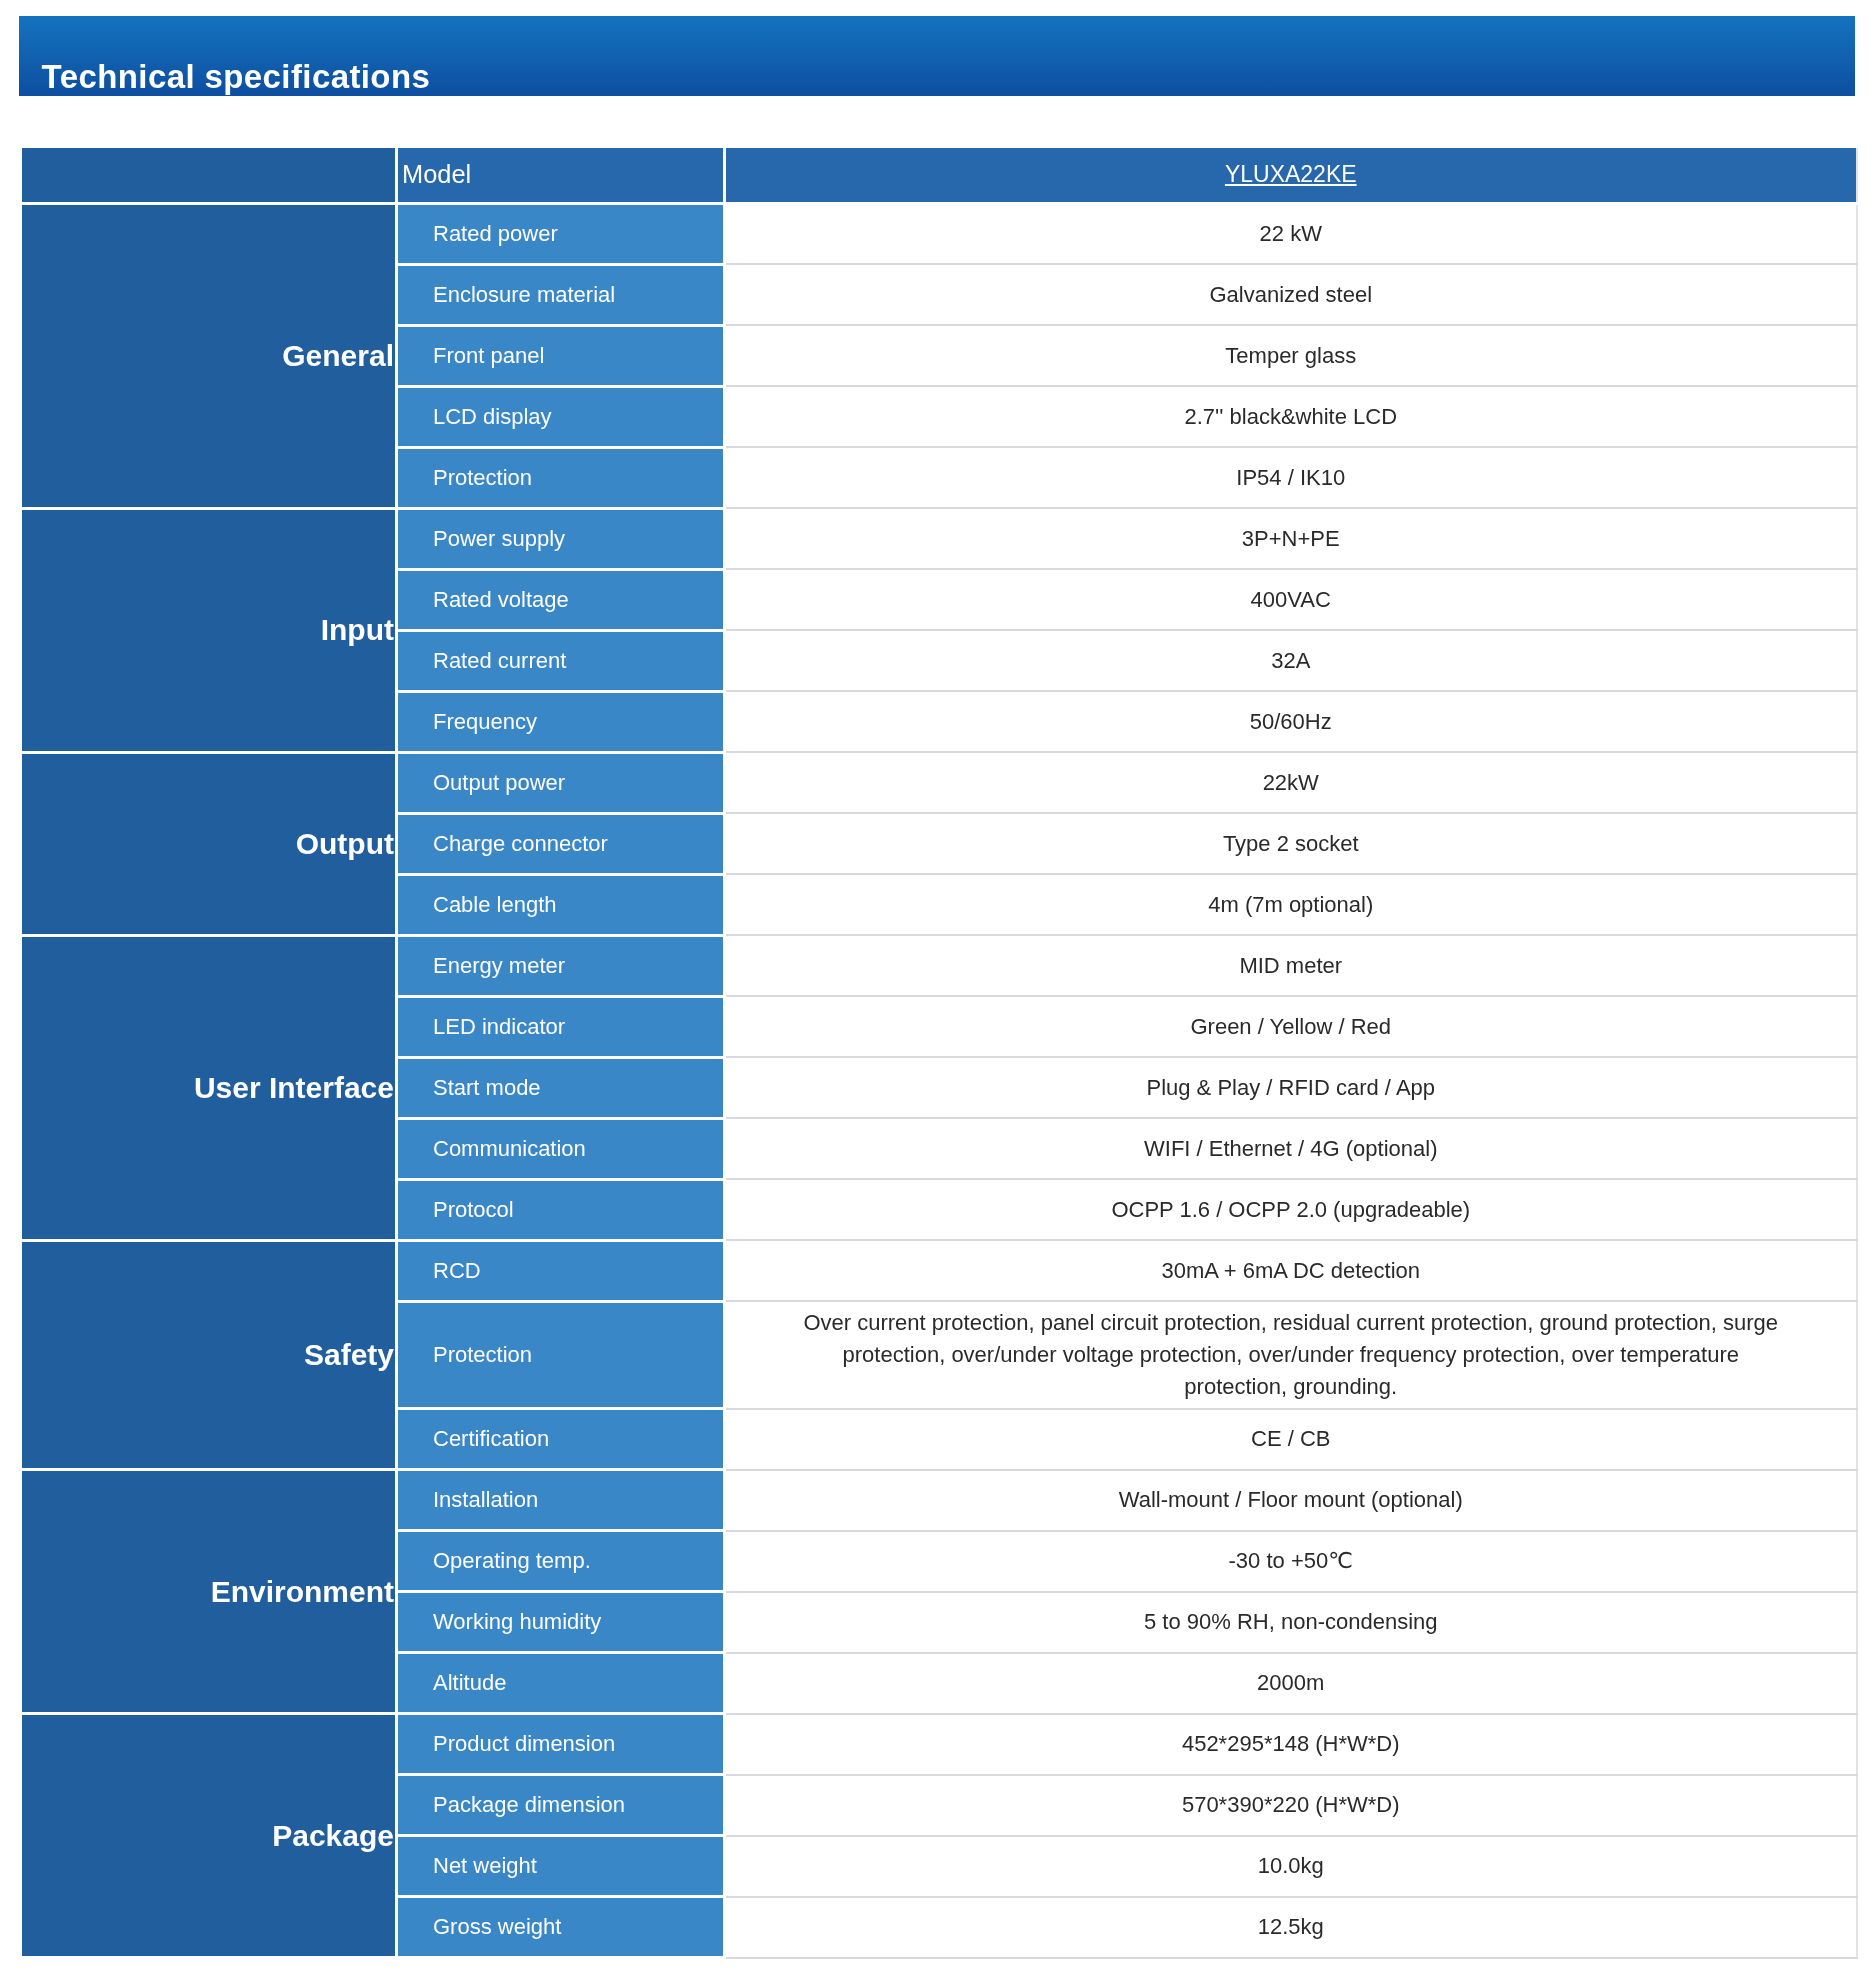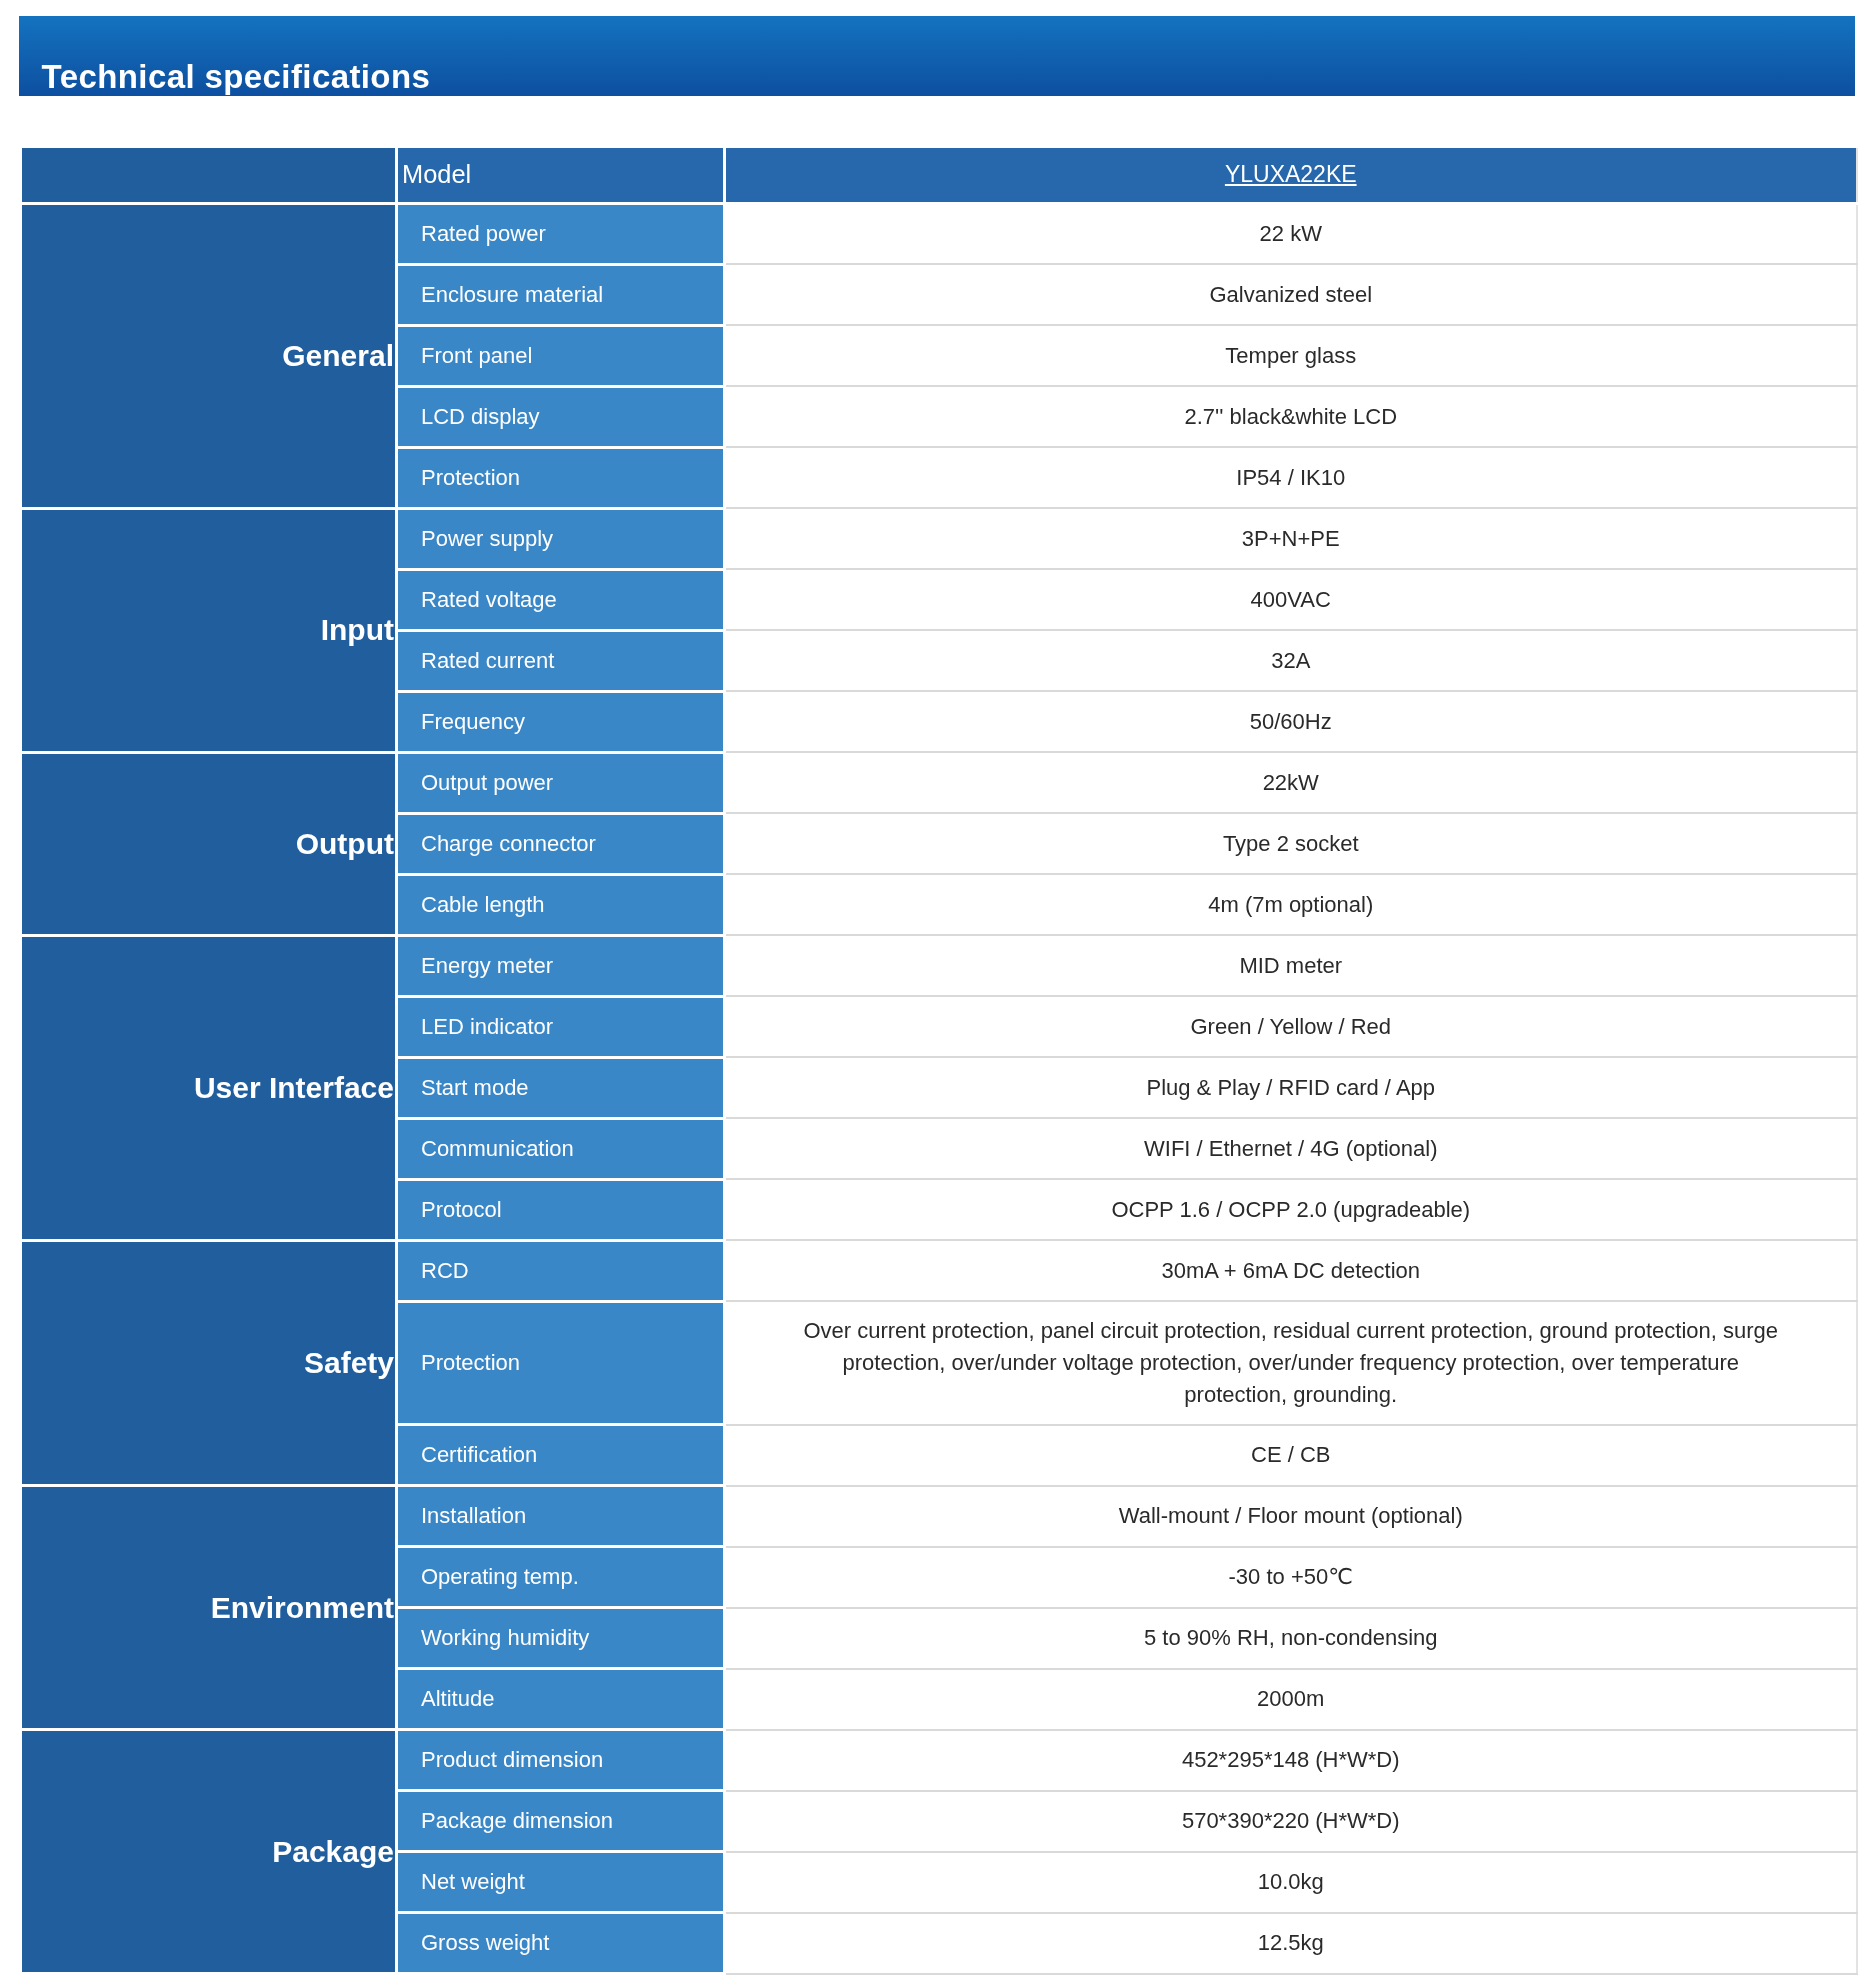--- a/index.html
+++ b/index.html
@@ -89,39 +89,39 @@
     text-align: right;
     vertical-align: middle;
   }
   td.param {
     background: var(--param-bg);
     border: 3.5px solid #ffffff;
     color: #ffffff;
     font-size: 22px;
     font-weight: 400;
     text-align: left;
-    padding-left: 23px;
+    padding-left: 35px;
     height: 61px;
     vertical-align: middle;
   }
   td.value {
     background: #ffffff;
     border-left: 3.5px solid #ffffff;
     border-bottom: 2.1px solid var(--value-line);
     border-right: 2.1px solid #e3e3e3;
     color: var(--value-text);
     font-size: 22px;
     text-align: center;
     height: 61px;
     vertical-align: middle;
     line-height: 1.45;
   }
   td.value .inner {
     max-width: 1004px;
-    margin: 12px auto;
+    margin: 4px auto;
   }
 </style>
 </head>
 <body style="--banner-top: #1473bf; --banner-bottom: #0d4fa0; --cat-bg: #215e9e; --hdr-bg: #2767ac; --param-bg: #3a87c7; --value-line: #d9d9d9; --value-text: #2a2a2a;">
 
 <div class="page">
 
   <div class="banner">
     <h1>Technical specifications</h1>
   </div>

